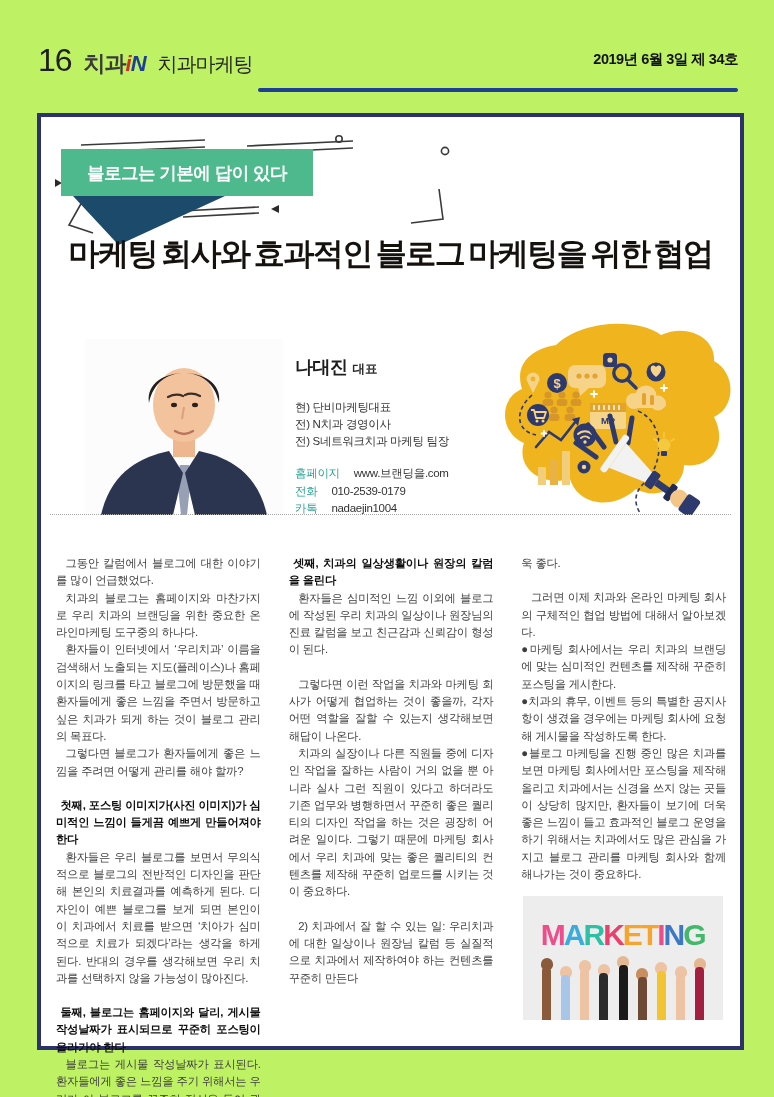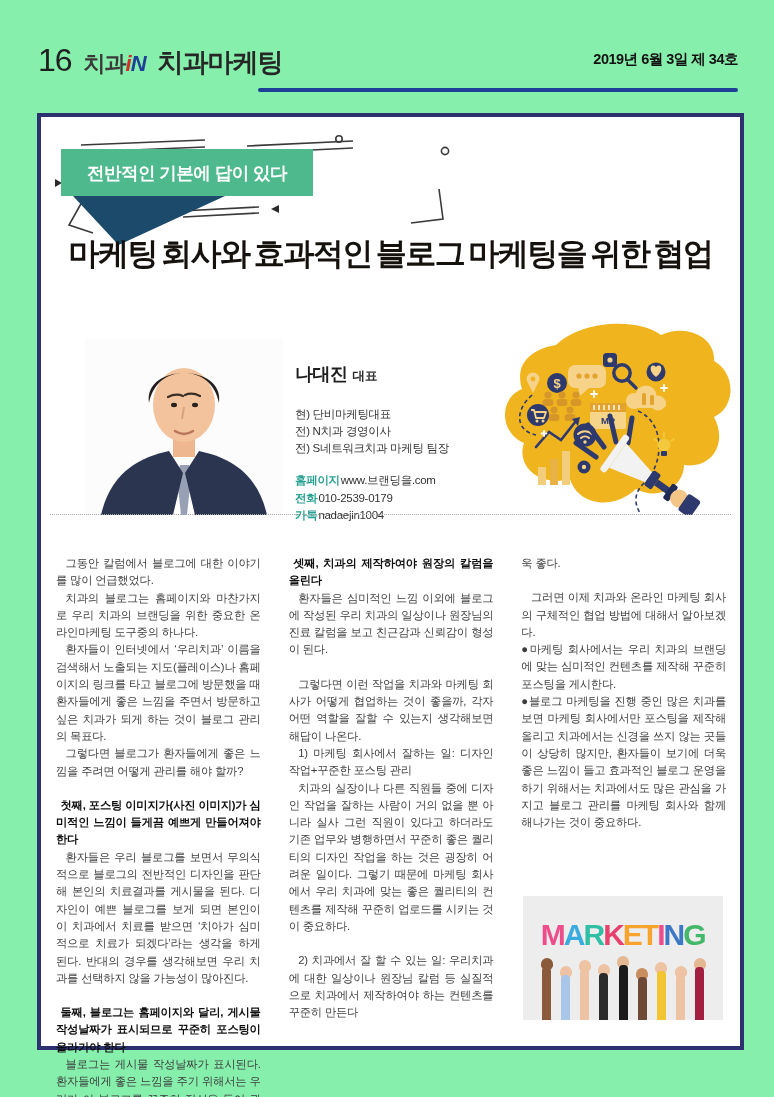--- a/index.html
+++ b/index.html
@@ -3,55 +3,55 @@
 <meta charset="utf-8">
 <style>
   :root{
     --c-border_navy:#2e3170; --c-rule_blue:#1e3f96; --c-logo_red:#d22d26; --c-logo_blue:#1e3f96;
     --c-badge_green:#4db98d; --c-badge_tail:#1b4a6b; --c-teal_label:#2ba393;
     --c-blob_yellow:#f0b41e; --c-icon_navy:#2e3a6e; --c-icon_cream:#f7d389; --c-marketing_bg:#ededed;
   }
   *{box-sizing:border-box}
   html,body{margin:0;padding:0}
   body{font-family:"Liberation Sans",sans-serif;background:#fff}
-  .page{position:relative;width:774px;height:1097px;background:#86efac;overflow:hidden}
+  .page{position:relative;width:774px;height:1097px;background:#bef264;overflow:hidden}
 
   
   .hdr{position:absolute;left:38px;top:42px;width:700px;height:52px}
   .hdr-row{display:flex;align-items:baseline;gap:12px}
   .pgnum{font-size:32px;font-weight:400;color:#1f1f1f;letter-spacing:-1px}
   .logo{font-size:22px;font-weight:700;color:#3a3a3a;letter-spacing:-1px}
   .logo .li{color:var(--c-logo_red);font-style:italic;font-weight:800}
   .logo .ln{color:var(--c-logo_blue);font-style:italic;font-weight:800}
-  .section{font-size:26px;font-weight:700;color:#262626;letter-spacing:-1px}
+  .section{font-size:20px;font-weight:400;color:#262626;letter-spacing:-1px}
   .hdr-rule{position:absolute;left:220px;right:0;bottom:2px;height:4px;background:var(--c-rule_blue);border-radius:2px}
   .hdr-date{position:absolute;right:0;top:8px;font-size:14.5px;font-weight:700;color:#121212;letter-spacing:-0.5px}
 
   
   .box{position:absolute;left:37px;top:113px;width:707px;height:937px;border:4px solid var(--c-border_navy);background:#fff}
 
   
   .badge{position:absolute;left:20px;top:32px;width:252px;height:47px;background:var(--c-badge_green);
          color:#fff;font-size:17.5px;font-weight:700;display:flex;align-items:center;justify-content:center;letter-spacing:-0.5px}
   .badge-tail{position:absolute;left:32px;top:79px;width:152px;height:49px;background:var(--c-badge_tail);
               clip-path:polygon(0 0,100% 0,30% 100%)}
   .badge-deco{position:absolute;left:6px;top:14px;width:430px;height:110px;pointer-events:none}
 
   
   .headline{position:absolute;left:0;right:0;top:116px;text-align:center;font-size:31px;font-weight:800;
             color:#15110d;letter-spacing:-1.5px;word-spacing:-3px}
 
   
   .photo{position:absolute;left:44px;top:222px;width:198px;height:176px}
-  .author{position:absolute;left:254px;top:245px;width:215px}
+  .author{position:absolute;left:254px;top:238px;width:215px}
   .a-name{font-size:18px;font-weight:800;color:#1e1e1e;letter-spacing:-0.5px}
   .a-title{font-size:12.5px;font-weight:600;color:#2a2a2a;margin-left:5px}
   .creds{margin-top:20px;font-size:11.5px;line-height:17px;color:#333;letter-spacing:-0.3px}
   .contacts{margin-top:15px;font-size:11.5px;line-height:17.5px;letter-spacing:-0.3px}
-  .c-label{color:var(--c-teal_label);font-weight:700;margin-right:1px}
+  .c-label{color:var(--c-teal_label);font-weight:400;margin-right:14px}
   .c-val{color:#333}
   .illu{position:absolute;right:2px;top:198px;width:252px;height:200px}
   .divider{position:absolute;left:9px;right:9px;top:397px;border-top:1px dotted #a9a9a9}
 
   
   .cols{position:absolute;left:15px;right:14px;top:438px;bottom:8px;display:flex;gap:28px}
   .col{flex:1;position:relative}
   .bp{margin:0;font-size:11.3px;line-height:17.3px;text-align:justify;color:#3d3d3d;
       text-indent:0.85em;word-break:break-all;letter-spacing:-0.2px}
   .bh{font-weight:800;color:#0f0f0f;text-indent:0.4em}
@@ -99,21 +99,21 @@
         <path d="M40,62 L22,94 L46,102"></path>
         <path d="M392,58 L396,88 L364,92"></path>
       </g>
       <g fill="#2a2a2a">
         <polygon points="8,48 8,56 15,52"></polygon>
         <polygon points="232,74 232,82 224,78"></polygon>
       </g>
     </svg>
     <div class="badge-tail"></div>
     <div class="badge">
-      <span>전반적인 기본에 답이 있다</span>
+      <span>블로그는 기본에 답이 있다</span>
     </div>
 
     <div class="headline">마케팅 회사와 효과적인 블로그 마케팅을 위한 협업</div>
 
     <svg class="photo" viewBox="0 0 198 176">
       <rect width="198" height="176" fill="#fcfcfc"></rect>
       <rect x="88" y="84" width="22" height="34" fill="#eeb78f"></rect>
       <ellipse cx="99" cy="66" rx="31" ry="37" fill="#f2c39c"></ellipse>
       <path d="M64,64 C58,24 140,24 134,64 C130,44 116,34 99,34 C82,34 68,44 64,64 Z" fill="#241f1d"></path>
       <g stroke="#3a2e28" stroke-width="2.2" fill="none" stroke-linecap="round">
@@ -271,37 +271,37 @@
 
     <div class="divider"></div>
 
     <div class="cols">
       <div class="col">
         <p class="bp">그동안 칼럼에서 블로그에 대한 이야기를 많이 언급했었다.</p>
         <p class="bp">치과의 블로그는 홈페이지와 마찬가지로 우리 치과의 브랜딩을 위한 중요한 온라인마케팅 도구중의 하나다.</p>
         <p class="bp">환자들이 인터넷에서 ‘우리치과’ 이름을 검색해서 노출되는 지도(플레이스)나 홈페이지의 링크를 타고 블로그에 방문했을 때 환자들에게 좋은 느낌을 주면서 방문하고 싶은 치과가 되게 하는 것이 블로그 관리의 목표다.</p>
         <p class="bp">그렇다면 블로그가 환자들에게 좋은 느낌을 주려면 어떻게 관리를 해야 할까?</p>
         <p class="bp bh gap">첫째, 포스팅 이미지가(사진 이미지)가 심미적인 느낌이 들게끔 예쁘게 만들어져야 한다</p>
-        <p class="bp">환자들은 우리 블로그를 보면서 무의식적으로 블로그의 전반적인 디자인을 판단해 본인의 치료결과를 게시물을 된다. 디자인이 예쁜 블로그를 보게 되면 본인이 이 치과에서 치료를 받으면 ‘치아가 심미적으로 치료가 되겠다’라는 생각을 하게 된다. 반대의 경우를 생각해보면 우리 치과를 선택하지 않을 가능성이 많아진다.</p>
+        <p class="bp">환자들은 우리 블로그를 보면서 무의식적으로 블로그의 전반적인 디자인을 판단해 본인의 치료결과를 예측하게 된다. 디자인이 예쁜 블로그를 보게 되면 본인이 이 치과에서 치료를 받으면 ‘치아가 심미적으로 치료가 되겠다’라는 생각을 하게 된다. 반대의 경우를 생각해보면 우리 치과를 선택하지 않을 가능성이 많아진다.</p>
         <p class="bp bh gap">둘째, 블로그는 홈페이지와 달리, 게시물 작성날짜가 표시되므로 꾸준히 포스팅이 올라가야 한다</p>
         <p class="bp">블로그는 게시물 작성날짜가 표시된다. 환자들에게 좋은 느낌을 주기 위해서는 우리가 이 블로그를 꾸준히 정성을 들여 관리하고 있다는 느낌을 줘야 한다. 예를 들어 기존에 블로그를 만들어서 포스팅을 올리다가 귀찮아서 몇 개월 동안 방치해 게시물을 올리지 못했다면 환자들에게 관리가 안되고 있는 느낌을 주게 돼 우리 치과를 선택하지 않을 가능성이 높아진다.</p>
       </div>
       <div class="col">
-        <p class="bp bh">셋째, 치과의 제작하여야 원장의 칼럼을 올린다</p>
+        <p class="bp bh">셋째, 치과의 일상생활이나 원장의 칼럼을 올린다</p>
         <p class="bp">환자들은 심미적인 느낌 이외에 블로그에 작성된 우리 치과의 일상이나 원장님의 진료 칼럼을 보고 친근감과 신뢰감이 형성이 된다.</p>
         <p class="bp gap">그렇다면 이런 작업을 치과와 마케팅 회사가 어떻게 협업하는 것이 좋을까, 각자 어떤 역할을 잘할 수 있는지 생각해보면 해답이 나온다.</p>
-        <p class="bp">1) 마케팅 회사에서 잘하는 일: 디자인 작업+꾸준한 포스팅 관리</p>
         <p class="bp">치과의 실장이나 다른 직원들 중에 디자인 작업을 잘하는 사람이 거의 없을 뿐 아니라 실사 그런 직원이 있다고 하더라도 기존 업무와 병행하면서 꾸준히 좋은 퀄리티의 디자인 작업을 하는 것은 굉장히 어려운 일이다. 그렇기 때문에 마케팅 회사에서 우리 치과에 맞는 좋은 퀄리티의 컨텐츠를 제작해 꾸준히 업로드를 시키는 것이 중요하다.</p>
         <p class="bp gap">2) 치과에서 잘 할 수 있는 일: 우리치과에 대한 일상이나 원장님 칼럼 등 실질적으로 치과에서 제작하여야 하는 컨텐츠를 꾸준히 만든다</p>
 
       </div>
       <div class="col">
         <p class="bp noind">욱 좋다.</p>
         <p class="bp gap">그러면 이제 치과와 온라인 마케팅 회사의 구체적인 협업 방법에 대해서 알아보겠다.</p>
         <p class="bp noind">●마케팅 회사에서는 우리 치과의 브랜딩에 맞는 심미적인 컨텐츠를 제작해 꾸준히 포스팅을 게시한다.</p>
+        <p class="bp noind">●치과의 휴무, 이벤트 등의 특별한 공지사항이 생겼을 경우에는 마케팅 회사에 요청해 게시물을 작성하도록 한다.</p>
         <p class="bp noind">●블로그 마케팅을 진행 중인 많은 치과를 보면 마케팅 회사에서만 포스팅을 제작해 올리고 치과에서는 신경을 쓰지 않는 곳들이 상당히 많지만, 환자들이 보기에 더욱 좋은 느낌이 들고 효과적인 블로그 운영을 하기 위해서는 치과에서도 많은 관심을 가지고 블로그 관리를 마케팅 회사와 함께 해나가는 것이 중요하다.</p>
 
         <div class="mk">
           <div class="mk-letters">
               <span class="mk-letter" style="color: rgb(238, 77, 139);">M</span>
               <span class="mk-letter" style="color: rgb(58, 171, 223);">A</span>
               <span class="mk-letter" style="color: rgb(47, 191, 164);">R</span>
               <span class="mk-letter" style="color: rgb(232, 65, 109);">K</span>
               <span class="mk-letter" style="color: rgb(246, 164, 46);">E</span>
               <span class="mk-letter" style="color: rgb(246, 164, 46);">T</span>

